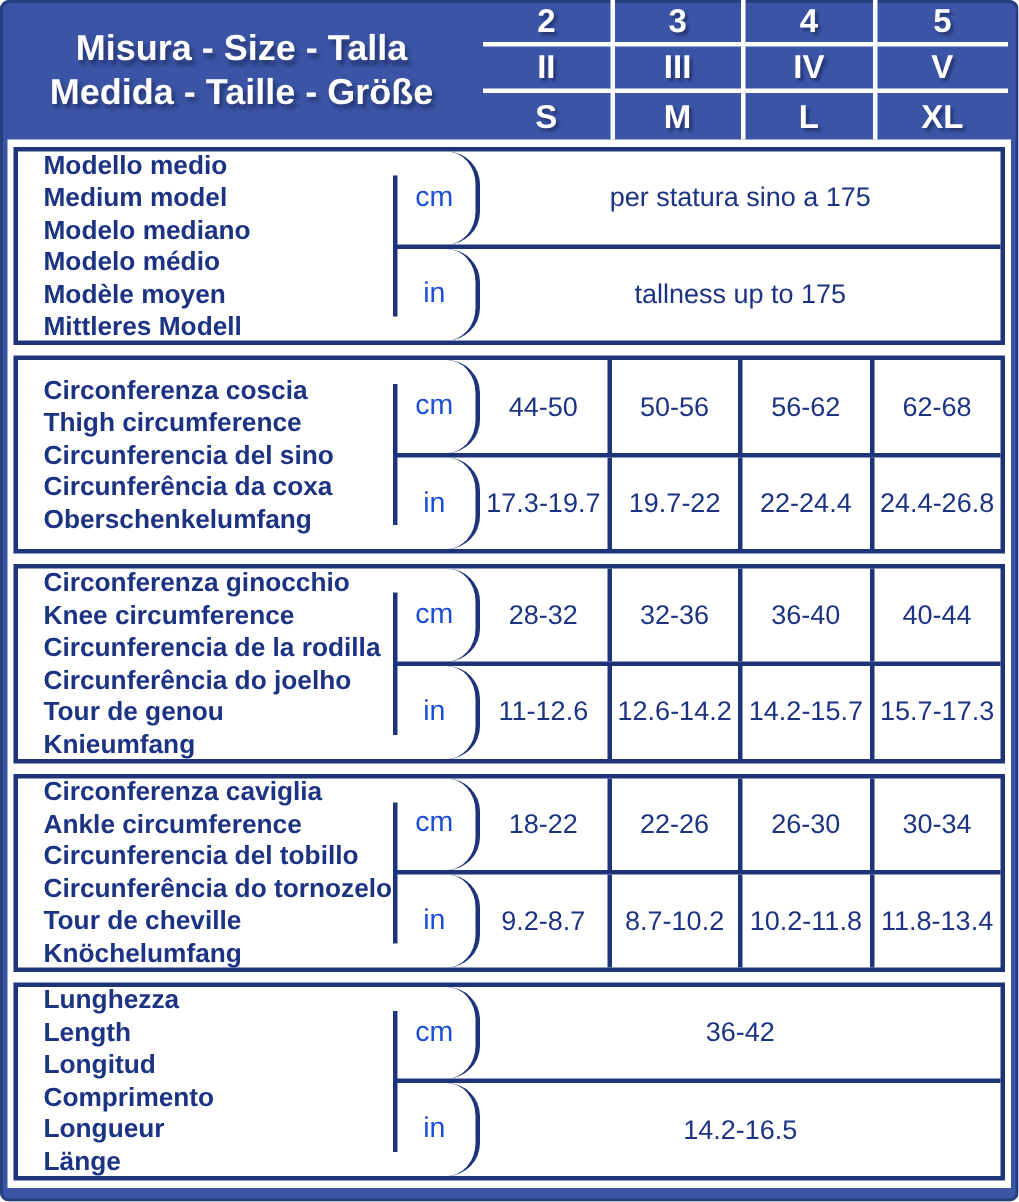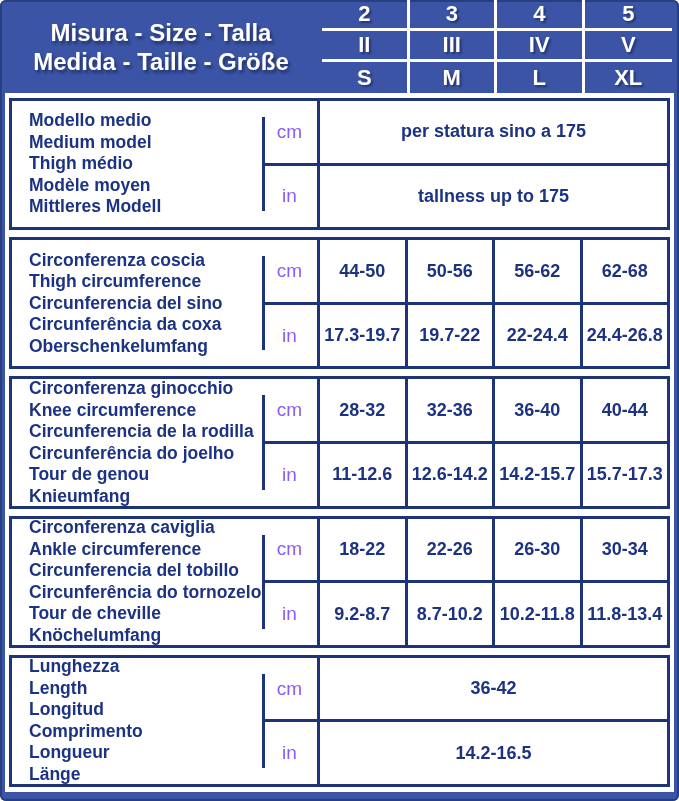--- a/index.html
+++ b/index.html
@@ -114,33 +114,34 @@
   }
   .mrow.top { border-bottom: 3px solid #1E3478; }
   .unit {
     width: 55px;
     border-right: 3px solid #1E3478;
     display: flex;
     align-items: center;
     justify-content: center;
     font-size: 19px;
     font-weight: 400;
-    color: #8b5cf6;
+    color: #1d4ed8;
+    border-radius: 22px;
   }
   .values {
     flex: 1;
     display: flex;
   }
   .cell {
     flex: 1;
     display: flex;
     align-items: center;
     justify-content: center;
     font-size: 18px;
-    font-weight: bold;
+    font-weight: normal;
     color: #1C3384;
     white-space: nowrap;
     border-right: 3px solid #1E3478;
     min-width: 0;
   }
   .cell:last-child { border-right: none; }
   .cell.span { border-right: none; }
 </style>
 </head>
 <body>
@@ -167,21 +168,22 @@
       <div class="gcell">XL</div>
     </div>
   </div>
 
   <div class="body-area">
 
     <div class="section">
       <div class="labels">
         <div class="label-line">Modello medio</div>
         <div class="label-line">Medium model</div>
-        <div class="label-line">Thigh médio</div>
+        <div class="label-line">Modelo mediano</div>
+        <div class="label-line">Modelo médio</div>
         <div class="label-line">Modèle moyen</div>
         <div class="label-line">Mittleres Modell</div>
       </div>
       <div class="right">
         <div class="mrow top">
           <div class="unit">cm</div>
           <div class="values">
             <div class="cell span">per statura sino a 175</div>
           </div>
         </div>

